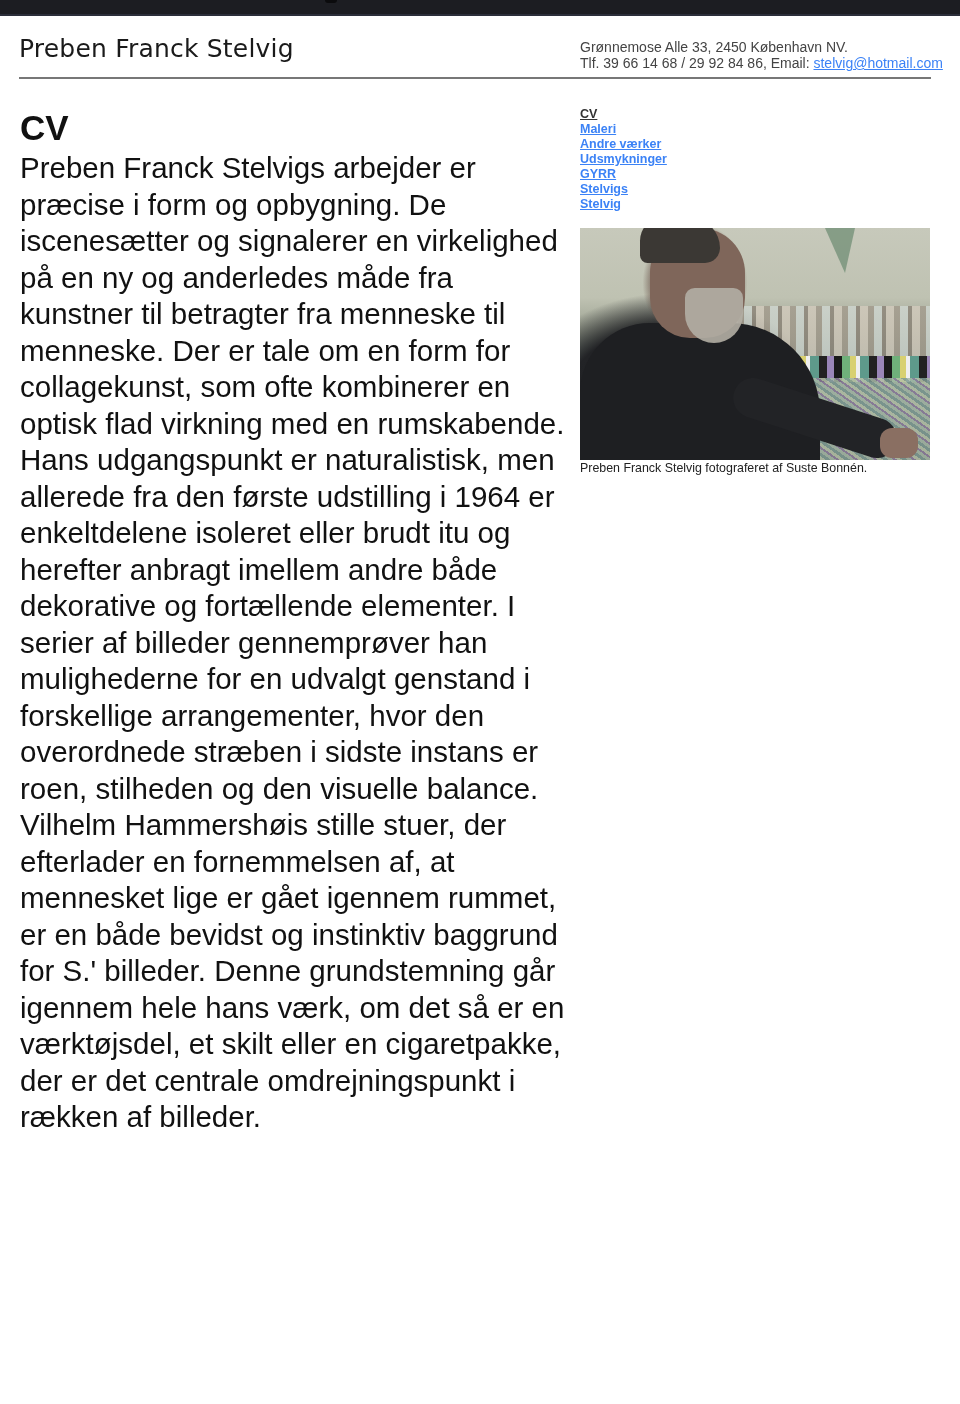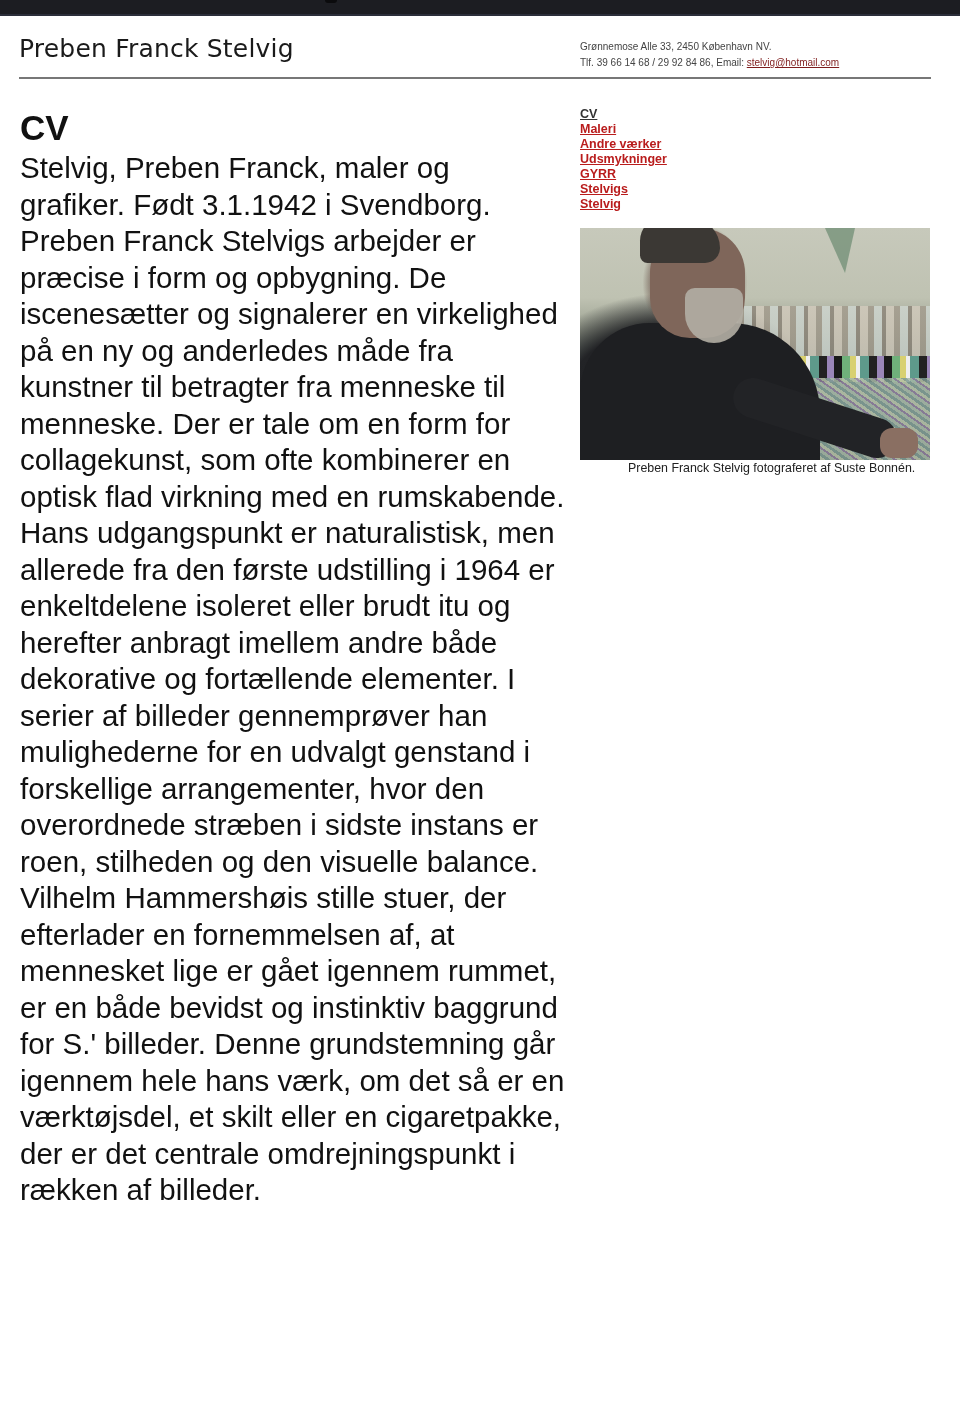--- a/index.html
+++ b/index.html
@@ -1,31 +1,31 @@
 <!DOCTYPE html>
 <html><head>
   <meta charset="utf-8">
   <style>
     html, body { margin: 0; padding: 0; background: #ffffff; }
     body { width: 960px; height: 1404px; position: relative; overflow: hidden; font-family: "Liberation Sans", sans-serif; color: #111; }
     .topbar { position: absolute; left: 0; top: 0; width: 960px; height: 14px; background: #1c1d22; border-bottom: 2px solid #2b2e3a; }
     .topbar .notch { position: absolute; left: 325px; top: 0; width: 12px; height: 3px; background: #0b0b0d; border-radius: 0 0 4px 4px; }
     .site-title { position: absolute; left: 19px; top: 34px; font-family: "DejaVu Sans", sans-serif; font-size: 25px; color: #1a1a1a; letter-spacing: 0.2px; text-align: right; }
-    .contact { position: absolute; left: 580px; top: 39px; font-family: "Liberation Sans", sans-serif; font-size: 10px; line-height: 16px; color: #444; }
-    .contact a { color: #7f1d1d; }
+    .contact { position: absolute; left: 580px; top: 39px; font-family: "Liberation Sans", sans-serif; font-size: 14px; line-height: 16px; color: #444; }
+    .contact a { color: #3b82f6; }
     .header-rule { position: absolute; left: 19px; top: 77px; width: 912px; height: 2px; background: #777; }
 
     .main { position: absolute; left: 20px; top: 106px; width: 545px; }
     .main h1 { margin: 0; font-family: "Liberation Sans", sans-serif; font-weight: bold; font-size: 35px; line-height: 44px; color: #111; }
     .main p { margin: 0; font-family: "Liberation Sans", sans-serif; font-size: 29.5px; line-height: 36.5px; color: #111; }
     .cv-intro { width: 510px; }
     .bio-heading { margin-top: 38px !important; }
 
     .nav { position: absolute; left: 580px; top: 107px; font-family: "Liberation Sans", sans-serif; font-weight: bold; font-size: 12.5px; line-height: 15px; }
-    .nav a { display: block; color: #b91c1c; text-decoration: underline; }
+    .nav a { display: block; color: #3b82f6; text-decoration: underline; }
     .nav a.active { color: #333; }
 
     .photo { position: absolute; left: 580px; top: 228px; width: 350px; height: 232px; overflow: hidden;
       background:
         radial-gradient(ellipse 70px 80px at 115px 55px, #8a6f62 0%, #6b554b 55%, rgba(0,0,0,0) 75%),
         radial-gradient(ellipse 150px 110px at 90px 175px, #1b1c1e 0%, #222326 70%, rgba(0,0,0,0) 100%),
         linear-gradient(180deg, #c7c9bb 0%, #bfc2b2 30%, #9aa090 45%, #6b7a72 60%, #5c6d6a 80%, #4a4f4a 100%);
     }
     .photo .table { position: absolute; left: 150px; top: 150px; width: 200px; height: 82px;
       background: repeating-linear-gradient(35deg, #7e9a93 0 3px, #a6b8a6 3px 6px, #8d7d9d 6px 8px, #b6c2a8 8px 11px); opacity: 0.85; }
@@ -33,41 +33,40 @@
       background: repeating-linear-gradient(90deg, #d2cabc 0 8px, #a29a8c 8px 14px, #cfd6d0 14px 22px, #8c8478 22px 26px); opacity: 0.8; }
     .photo .jars { position: absolute; left: 180px; top: 128px; width: 170px; height: 26px;
       background: repeating-linear-gradient(90deg, #5e9a8b 0 9px, #222 9px 17px, #9a86b8 17px 24px, #1a1a1a 24px 32px, #6fb07a 32px 40px, #d8d070 40px 46px, #eeeeee 46px 50px); }
     .photo .body { position: absolute; left: 0; top: 95px; width: 240px; height: 140px; background: #1e1f22; border-radius: 70px 90px 0 0; }
     .photo .arm { position: absolute; left: 150px; top: 170px; width: 170px; height: 40px; background: #222326; transform: rotate(18deg); border-radius: 20px; }
     .photo .hand { position: absolute; left: 300px; top: 200px; width: 38px; height: 30px; background: #8a6f62; border-radius: 12px; }
     .photo .head { position: absolute; left: 70px; top: 0px; width: 95px; height: 110px; background: #7f665a; border-radius: 45px 45px 40px 40px; }
     .photo .hair { position: absolute; left: 60px; top: -10px; width: 80px; height: 45px; background: #3b3834; border-radius: 30px 40px 20px 10px; }
     .photo .beard { position: absolute; left: 105px; top: 60px; width: 58px; height: 55px; background: #b3aea4; border-radius: 10px 10px 30px 30px; opacity: 0.9; }
     .photo .pennant { position: absolute; left: 245px; top: 0; width: 0; height: 0; border-left: 20px solid transparent; border-right: 10px solid transparent; border-top: 45px solid #6b8a70; opacity: 0.7; }
-    .caption { position: absolute; left: 580px; top: 461px; font-family: "Liberation Sans", sans-serif; font-size: 12.4px; line-height: 15px; color: #222; margin-left: 48px; }
+    .caption { position: absolute; left: 580px; top: 461px; font-family: "Liberation Sans", sans-serif; font-size: 12.4px; line-height: 15px; color: #222; }
   </style>
 </head>
 <body>
 
 <div class="topbar">
   <div class="notch"></div>
 </div>
 
 <div class="site-title">Preben Franck Stelvig</div>
 
 <div class="contact">
   <div>Grønnemose Alle 33, 2450 København NV.</div>
   <div><span>Tlf. 39 66 14 68 / 29 92 84 86, Email: </span><a href="#">stelvig@hotmail.com</a></div>
 </div>
 
 <div class="header-rule"></div>
 
 <div class="main">
   <h1>CV</h1>
-  <p class="cv-intro">Stelvig, Preben Franck, maler og grafiker. Født 3.1.1942 i Svendborg.</p>
   <p>Preben Franck Stelvigs arbejder er præcise i form og opbygning. De iscenesætter og signalerer en virkelighed på en ny og anderledes måde fra kunstner til betragter fra menneske til menneske. Der er tale om en form for collagekunst, som ofte kombinerer en optisk flad virkning med en rumskabende. Hans udgangspunkt er naturalistisk, men allerede fra den første udstilling i 1964 er enkeltdelene isoleret eller brudt itu og herefter anbragt imellem andre både dekorative og fortællende elementer. I serier af billeder gennemprøver han mulighederne for en udvalgt genstand i forskellige arrangementer, hvor den overordnede stræben i sidste instans er roen, stilheden og den visuelle balance. Vilhelm Hammershøis stille stuer, der efterlader en fornemmelsen af, at mennesket lige er gået igennem rummet, er en både bevidst og instinktiv baggrund for S.' billeder. Denne grundstemning går igennem hele hans værk, om det så er en værktøjsdel, et skilt eller en cigaretpakke, der er det centrale omdrejningspunkt i rækken af billeder.</p>
 </div>
 
 <nav class="nav">
   <a href="#" class="active">CV</a>
   <a href="#">Maleri</a>
   <a href="#">Andre værker</a>
   <a href="#">Udsmykninger</a>
   <a href="#">GYRR</a>
   <a href="#">Stelvigs</a>

